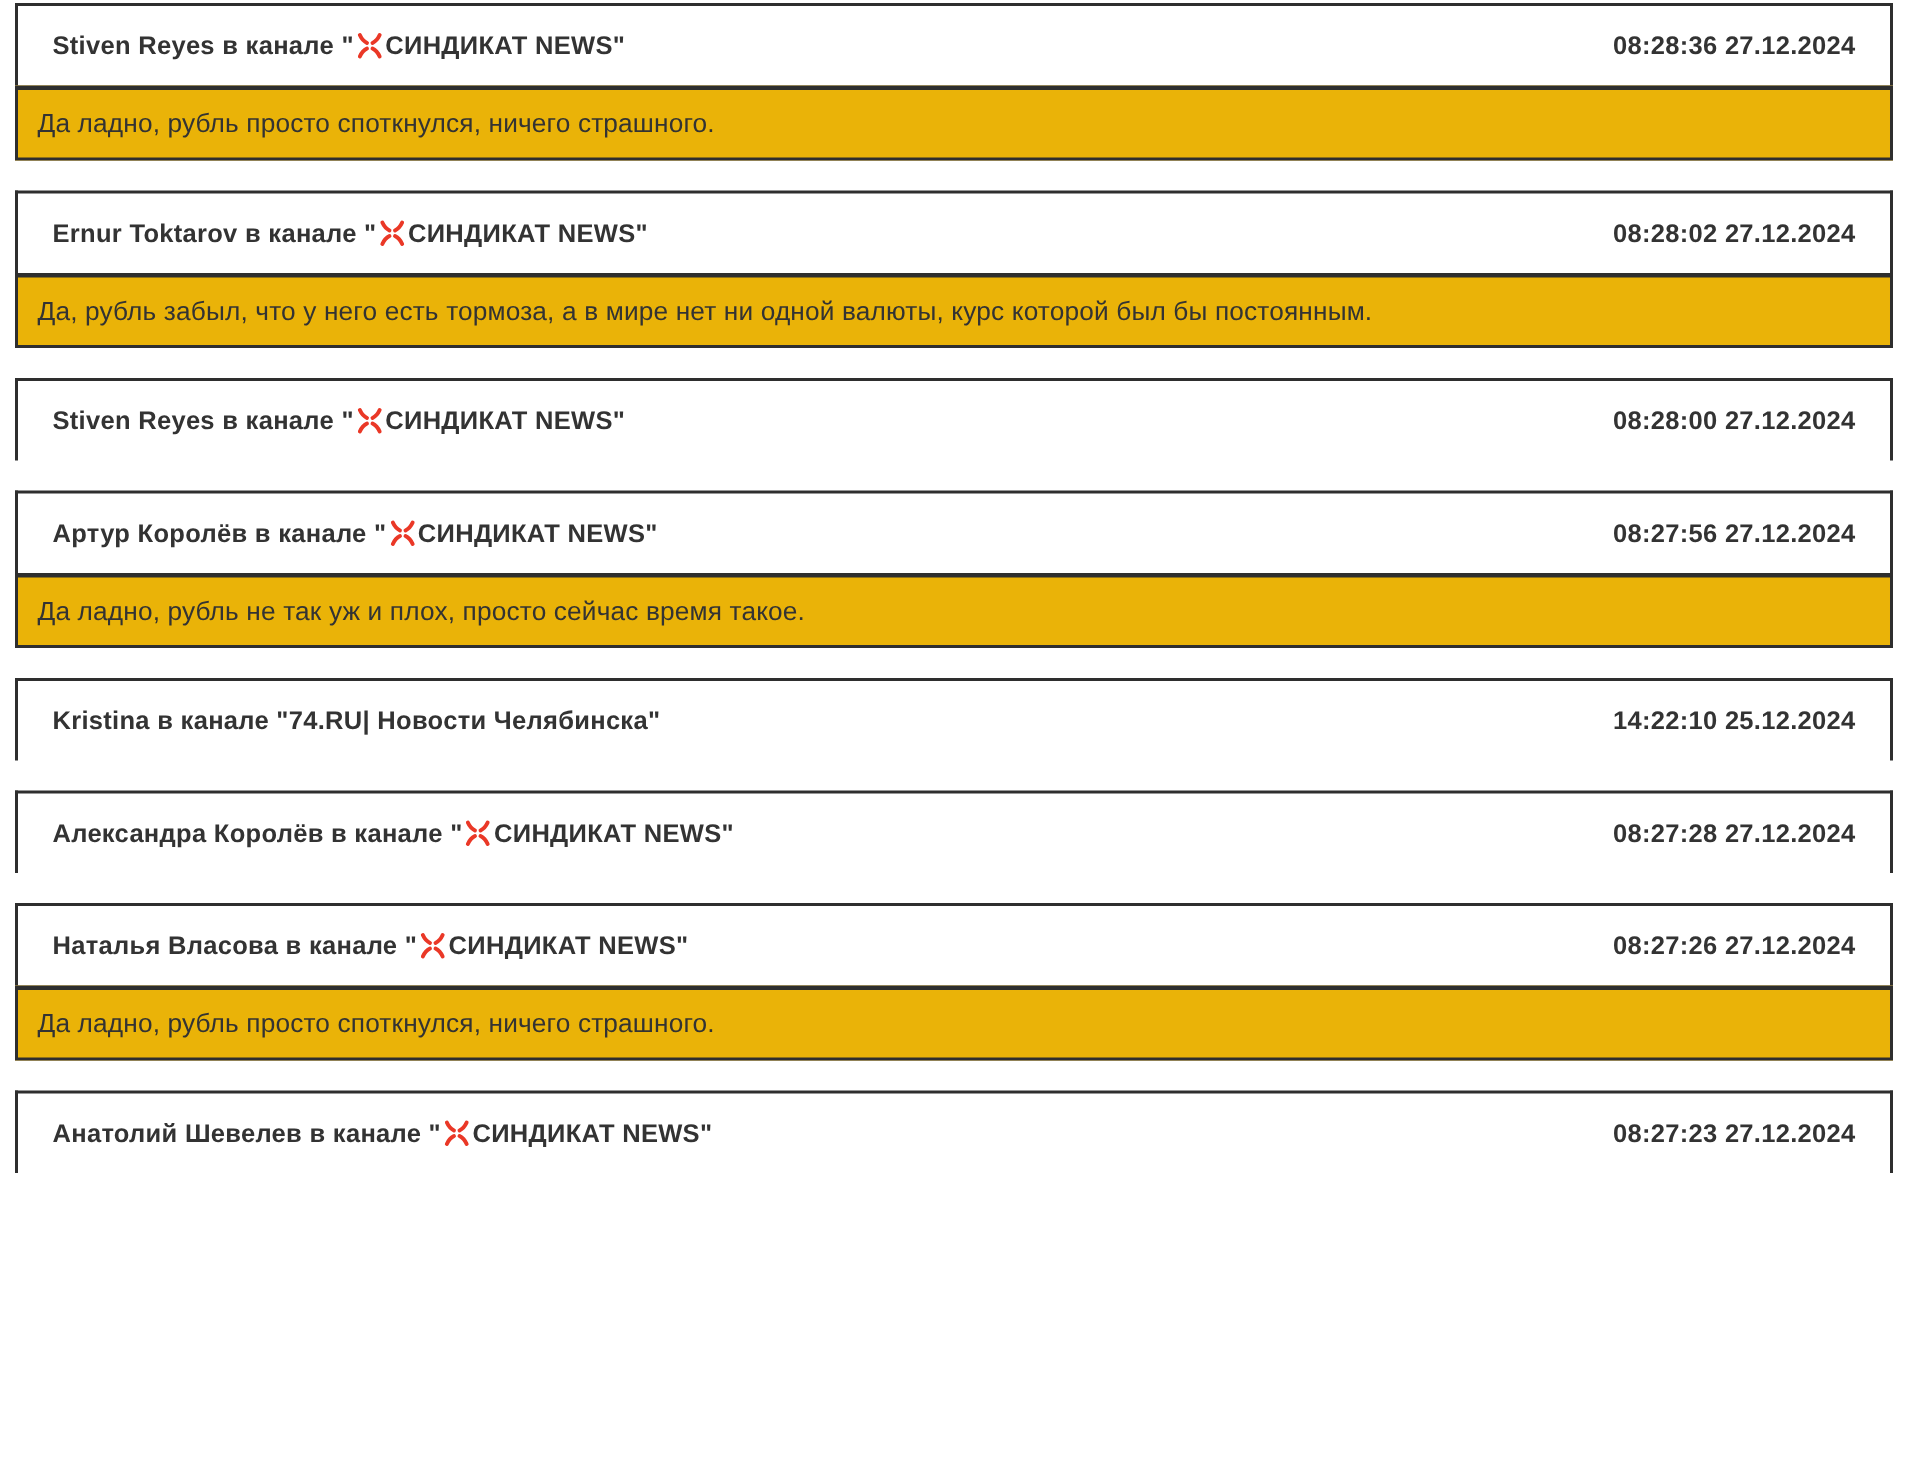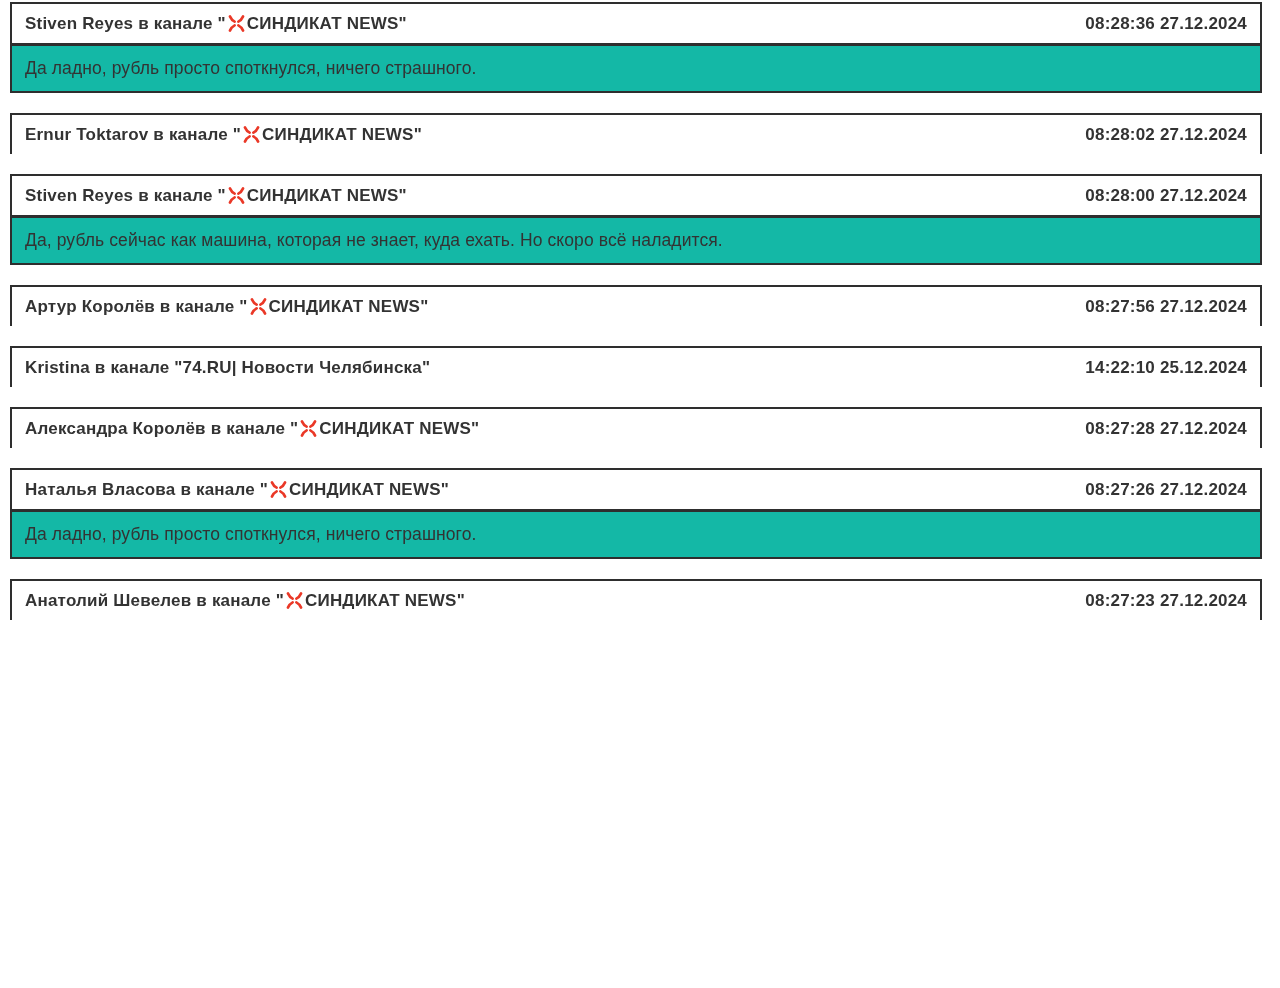--- a/index.html
+++ b/index.html
@@ -18,27 +18,27 @@
     position: absolute;
     top: 2px;
     left: 10px;
     width: 1252px;
   }
   .card {
     margin-bottom: 20px;
   }
   .card-header {
     box-sizing: border-box;
-    height: 41px;
+    height: 55px;
     border: 2px solid #2e2e2e;
     border-bottom: none;
     display: flex;
     align-items: center;
     justify-content: space-between;
-    padding: 0 13px;
+    padding: 0 23px;
     font-size: 17px;
     font-weight: 700;
     letter-spacing: 0.2px;
     background: #ffffff;
   }
   .header-left {
     display: flex;
     align-items: center;
     white-space: pre;
   }
@@ -58,21 +58,21 @@
     box-sizing: border-box;
     height: 50px;
     border: 2px solid #2e2e2e;
     border-top-width: 3px;
     display: flex;
     align-items: center;
     padding: 0 13px;
     font-size: 17.5px;
     font-weight: 400;
     letter-spacing: 0.1px;
-    background: #14b8a6;
+    background: #eab308;
   }
 </style>
 </head>
 <body>
 
 <div class="feed" id="feed">
   <article class="card">
     <header class="card-header">
       <div class="header-left">
         <span>Stiven Reyes</span><span> в канале "</span><svg class="emoji" viewBox="0 0 36 36" aria-hidden="true">
@@ -96,53 +96,54 @@
           <g fill="none" stroke="#ea3827" stroke-width="5" stroke-linecap="round">
             <path d="M14.5 14.5 C10.5 12.5 7.5 9 5.5 4.5"></path>
             <path d="M21.5 14.5 C25.5 12.5 28.5 9 30.5 4.5"></path>
             <path d="M14.5 21.5 C10.5 23.5 7.5 27 5.5 31.5"></path>
             <path d="M21.5 21.5 C25.5 23.5 28.5 27 30.5 31.5"></path>
           </g>
         </svg><span>СИНДИКАТ NEWS</span><span>"</span>
       </div>
       <time class="timestamp">08:28:02 27.12.2024</time>
     </header>
+    <div class="card-body">Да, рубль забыл, что у него есть тормоза, а в мире нет ни одной валюты, курс которой был бы постоянным.</div>
   </article>
 
   <article class="card">
     <header class="card-header">
       <div class="header-left">
         <span>Stiven Reyes</span><span> в канале "</span><svg class="emoji" viewBox="0 0 36 36" aria-hidden="true">
           <g fill="none" stroke="#ea3827" stroke-width="5" stroke-linecap="round">
             <path d="M14.5 14.5 C10.5 12.5 7.5 9 5.5 4.5"></path>
             <path d="M21.5 14.5 C25.5 12.5 28.5 9 30.5 4.5"></path>
             <path d="M14.5 21.5 C10.5 23.5 7.5 27 5.5 31.5"></path>
             <path d="M21.5 21.5 C25.5 23.5 28.5 27 30.5 31.5"></path>
           </g>
         </svg><span>СИНДИКАТ NEWS</span><span>"</span>
       </div>
       <time class="timestamp">08:28:00 27.12.2024</time>
     </header>
-    <div class="card-body">Да, рубль сейчас как машина, которая не знает, куда ехать. Но скоро всё наладится.</div>
   </article>
 
   <article class="card">
     <header class="card-header">
       <div class="header-left">
         <span>Артур Королёв</span><span> в канале "</span><svg class="emoji" viewBox="0 0 36 36" aria-hidden="true">
           <g fill="none" stroke="#ea3827" stroke-width="5" stroke-linecap="round">
             <path d="M14.5 14.5 C10.5 12.5 7.5 9 5.5 4.5"></path>
             <path d="M21.5 14.5 C25.5 12.5 28.5 9 30.5 4.5"></path>
             <path d="M14.5 21.5 C10.5 23.5 7.5 27 5.5 31.5"></path>
             <path d="M21.5 21.5 C25.5 23.5 28.5 27 30.5 31.5"></path>
           </g>
         </svg><span>СИНДИКАТ NEWS</span><span>"</span>
       </div>
       <time class="timestamp">08:27:56 27.12.2024</time>
     </header>
+    <div class="card-body">Да ладно, рубль не так уж и плох, просто сейчас время такое.</div>
   </article>
 
   <article class="card">
     <header class="card-header">
       <div class="header-left">
         <span>Kristina</span><span> в канале "</span><span>74.RU| Новости Челябинска</span><span>"</span>
       </div>
       <time class="timestamp">14:22:10 25.12.2024</time>
     </header>
   </article>

